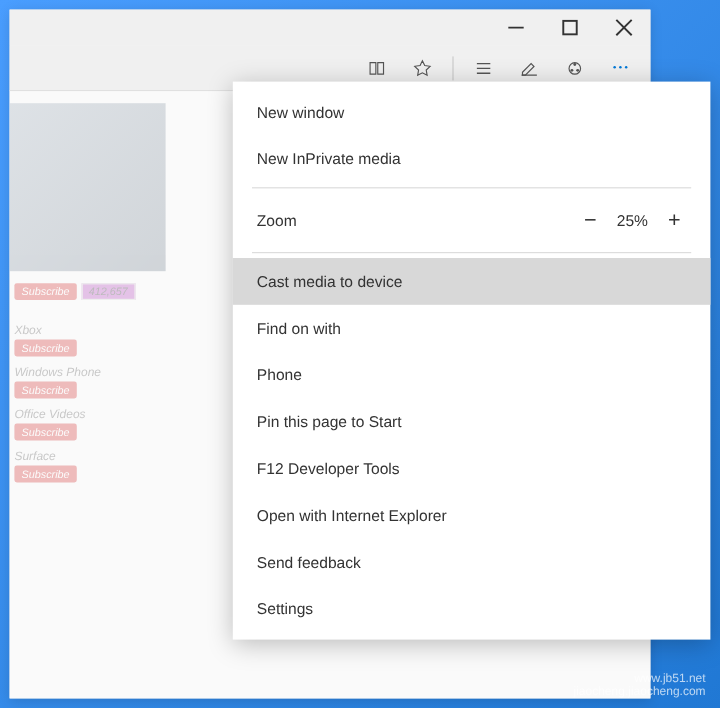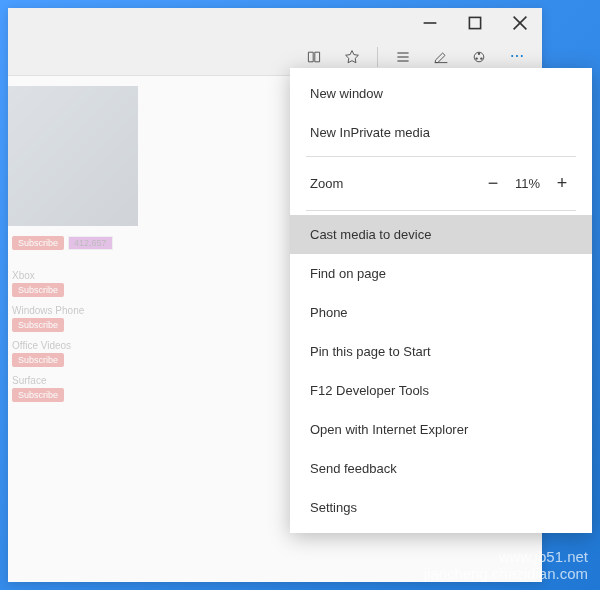--- a/index.html
+++ b/index.html
@@ -74,20 +74,21 @@
       overflow: hidden;
     }
     .page-bg {
       position: absolute;
       left: 0;
       top: 0;
       width: 140px;
       height: 100%;
       opacity: 0.25;
       padding: 10px 0 0 0;
+      font-style: italic;
     }
     .bg-hero {
       width: 130px;
       height: 140px;
       background: linear-gradient(135deg, #8899aa, #556677);
       margin-bottom: 10px;
     }
     .bg-sub {
       display: flex;
       align-items: center;
@@ -114,21 +115,21 @@
       color: #333;
     }
     .bg-channel .sub-btn {
       display: inline-block;
       margin-top: 2px;
     }
     .menu {
       position: absolute;
       top: 68px;
       right: 8px;
-      width: 302px;
+      width: 398px;
       background: #fff;
       box-shadow: 0 4px 20px rgba(0,0,0,0.25);
       z-index: 100;
       padding: 6px 0;
     }
     .menu-item {
       padding: 12px 20px;
       font-size: 13px;
       color: #333;
       display: flex;
@@ -154,21 +155,21 @@
       color: #333;
       width: 20px;
       text-align: center;
       font-weight: 300;
     }
     .watermark {
       position: absolute;
       bottom: 8px;
       right: 12px;
       color: rgba(255,255,255,0.7);
-      font-size: 15px;
+      font-size: 10px;
       text-align: right;
       z-index: 200;
       pointer-events: none;
     }
     svg { width: 16px; height: 16px; }
   </style>
 </head>
 <body>
 
 <div class="window">
@@ -253,30 +254,30 @@
       <span>New window</span>
     </div>
   <div class="menu-item">
       <span>New InPrivate media</span>
     </div>
   <div class="menu-divider"></div>
   <div class="menu-item">
     <span>Zoom</span>
     <span class="zoom-controls">
       <span class="zoom-btn">−</span>
-      <span>11%</span>
+      <span>25%</span>
       <span class="zoom-btn">+</span>
     </span>
   </div>
   <div class="menu-divider"></div>
   <div class="menu-item hover">
       <span>Cast media to device</span>
     </div>
   <div class="menu-item">
-      <span>Find on page</span>
+      <span>Find on with</span>
     </div>
   <div class="menu-item">
       <span>Phone</span>
     </div>
   <div class="menu-item">
       <span>Pin this page to Start</span>
     </div>
   <div class="menu-item">
       <span>F12 Developer Tools</span>
     </div>
@@ -286,14 +287,14 @@
   <div class="menu-item">
       <span>Send feedback</span>
     </div>
   <div class="menu-item">
       <span>Settings</span>
     </div>
 </div>
 
 <div class="watermark">
   <div>www.jb51.net</div>
-  <div>jiaocheng.chazidian.com</div>
+  <div>jiaocheng.jiaocheng.com</div>
 </div>
 
 </body></html>

